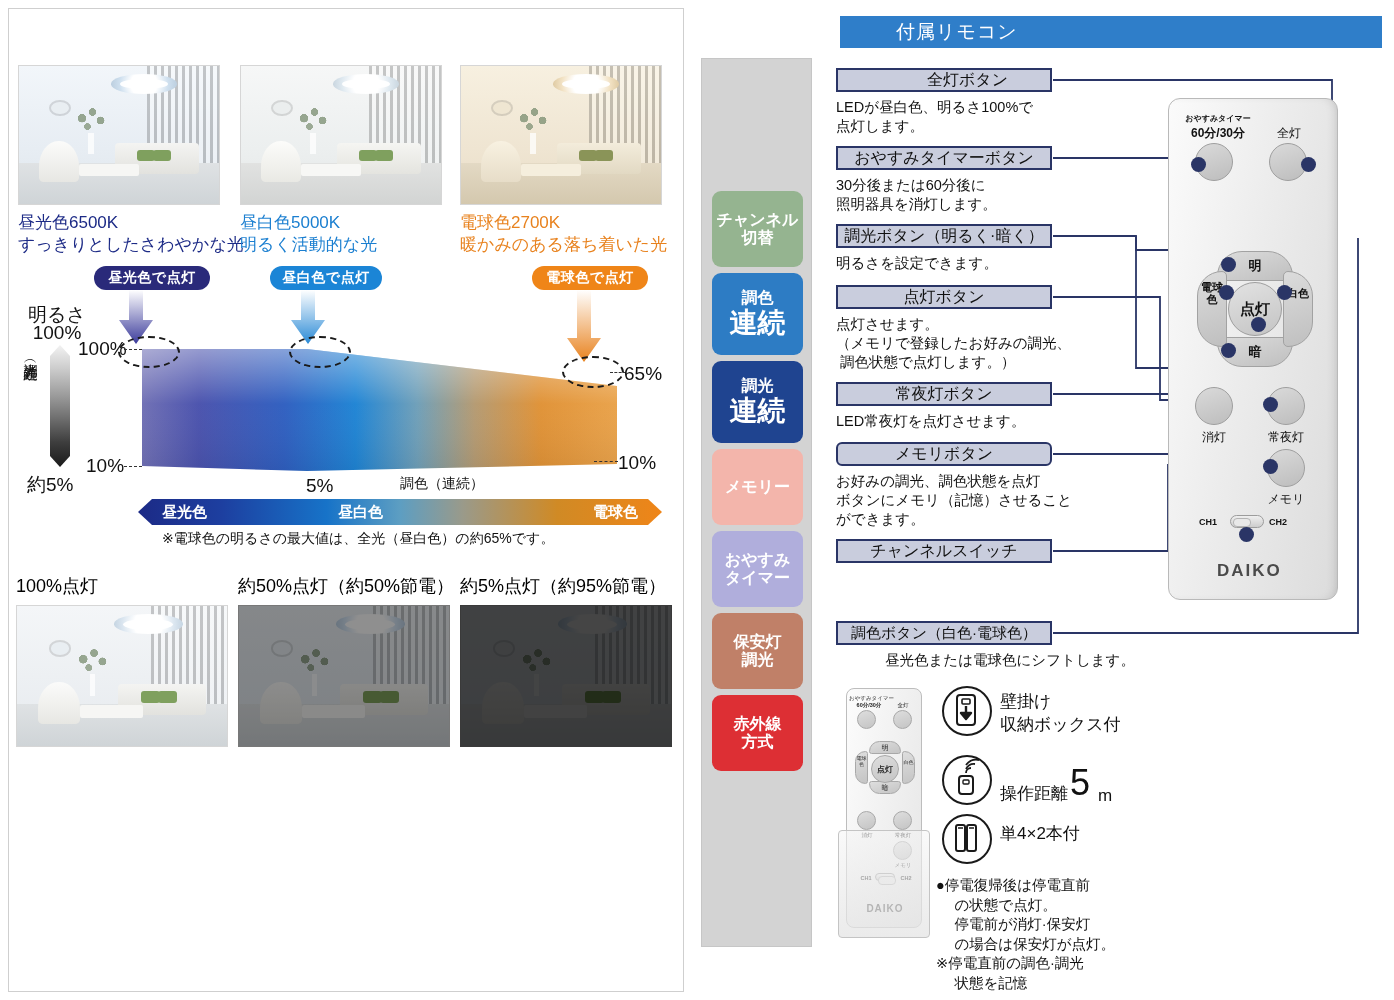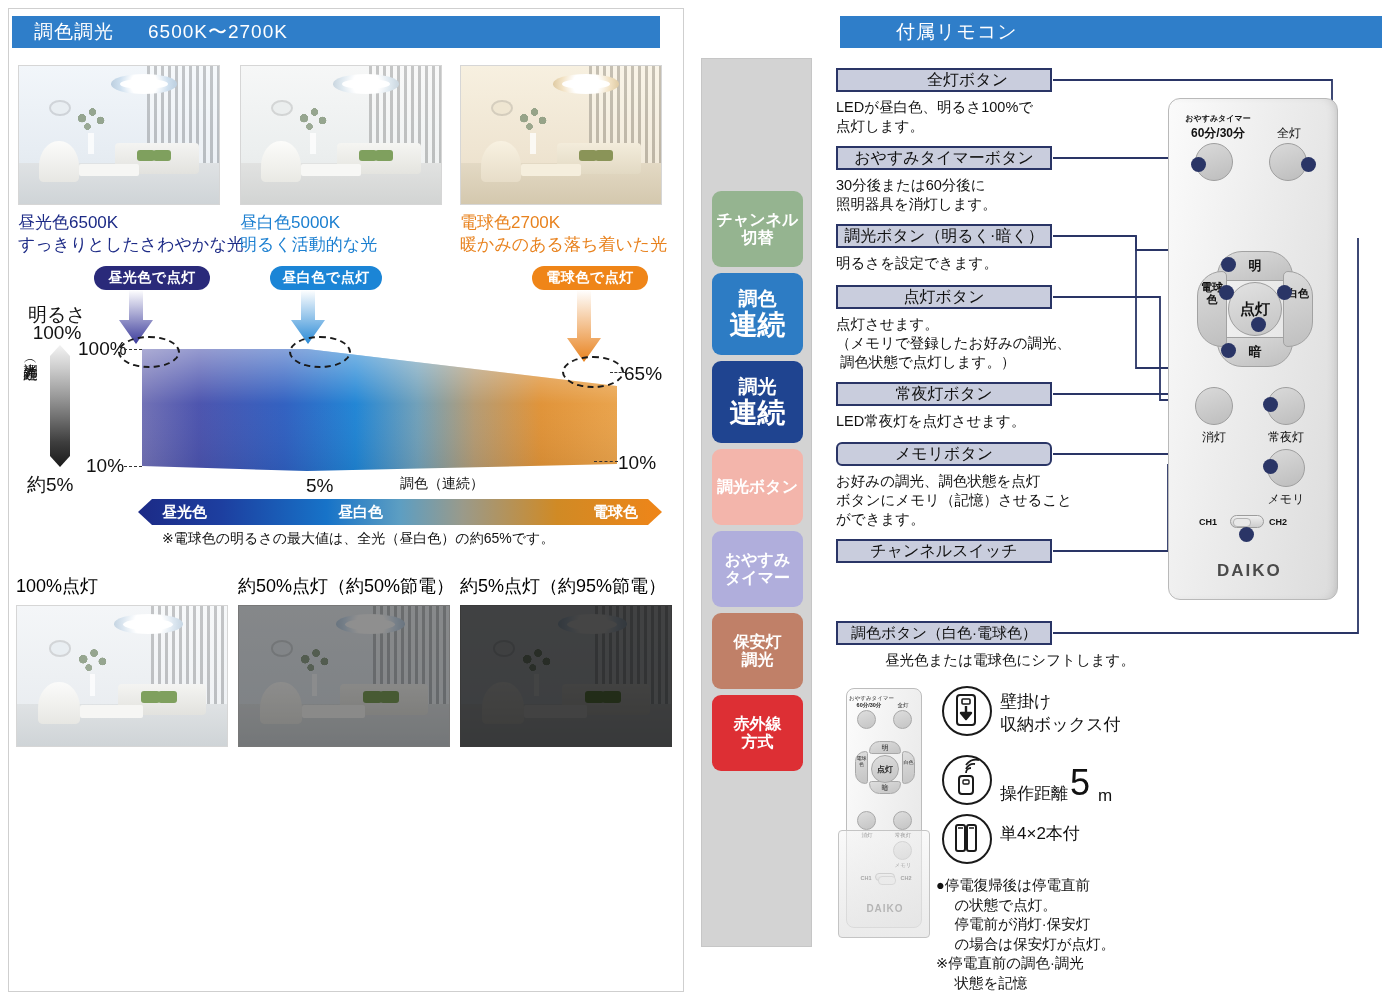--- a/index.html
+++ b/index.html
@@ -138,21 +138,21 @@
   #rail {
     position:absolute; left:701px; top:58px; width:111px; height:889px;
     background:#d3d3d3; border:1px solid #c6c6c6;
   }
   .feat {
     position:absolute; left:10px; width:91px;
     border-radius:9px; color:#fff; text-align:center;
     display:flex; flex-direction:column; align-items:center; justify-content:center;
     font-weight:bold; line-height:1.12;
   }
-  .feat .t1 { font-size:19px; }
+  .feat .t1 { font-size:16px; }
   .feat .t2 { font-size:28px; letter-spacing:0px; }
   .feat .big { font-size:16px; }
 
   
   #right-hdr { left: 840px; top: 16px; width: 542px; height: 32px; }
 
   .lbl-box {
     position:absolute; background:#c9cddd; border:2px solid #2a3566;
     display:flex; align-items:center; justify-content:center;
     font-size:16px; color:#111; white-space:nowrap; height:24px;
@@ -231,25 +231,20 @@
 
   .bullet-note { position:absolute; font-size:14.5px; line-height:19.5px; color:#111; white-space:pre; }
 </style>
 </head>
 <body>
 
 <div id="page">
 
   <div class="abs" id="left-panel" style="border:1px solid #cfcfcf;"></div>
 
-  <div class="abs hdr" id="left-hdr">
-    <span>調色調光</span>
-    <span class="hdr-gap"></span>
-    <span>6500K〜2700K</span>
-  </div>
 
   <div class="room-photo" style="left:18px; top:65px; width:202px; height:140px;">
     <div class="room" style="background:#eef2f6;">
       <div class="wall" style="background:linear-gradient(180deg,#f2f6fa 0%,#e7edf3 60%,#dfe6ec 100%);"></div>
       <div class="blind" style="filter:brightness(1.02)"></div>
       <div class="floor" style="background:linear-gradient(180deg,#dfe2e4,#cfd4d7);"></div>
       <div class="fixture" style="background:radial-gradient(circle,#ffffff 38%,#cfe0ef 70%,#b9ccdd 100%);"></div>
       <div class="clock" style="background:#e9eef2;"></div>
       <div class="plant"></div>
       <div class="sofa" style="background:linear-gradient(180deg,#f4f4f2,#e2e2de);"></div>
@@ -446,21 +441,21 @@
     </div>
     <div class="feat" style="top:214px; height:82px; background:#2d7cc4;">
       <div class="t1">調色</div>
       <div class="t2">連続</div>
     </div>
     <div class="feat" style="top:302px; height:82px; background:#1f4490;">
       <div class="t1">調光</div>
       <div class="t2">連続</div>
     </div>
     <div class="feat" style="top:390px; height:76px; background:#f3b5ab;">
-      <div class="big">調光ボタン</div>
+      <div class="big">メモリー</div>
     </div>
     <div class="feat" style="top:472px; height:76px; background:#b0aedc;">
       <div class="big">おやすみ</div>
       <div class="big">タイマー</div>
     </div>
     <div class="feat" style="top:554px; height:76px; background:#c08068;">
       <div class="big">保安灯</div>
       <div class="big">調光</div>
     </div>
     <div class="feat" style="top:636px; height:76px; background:#dd2f34;">

